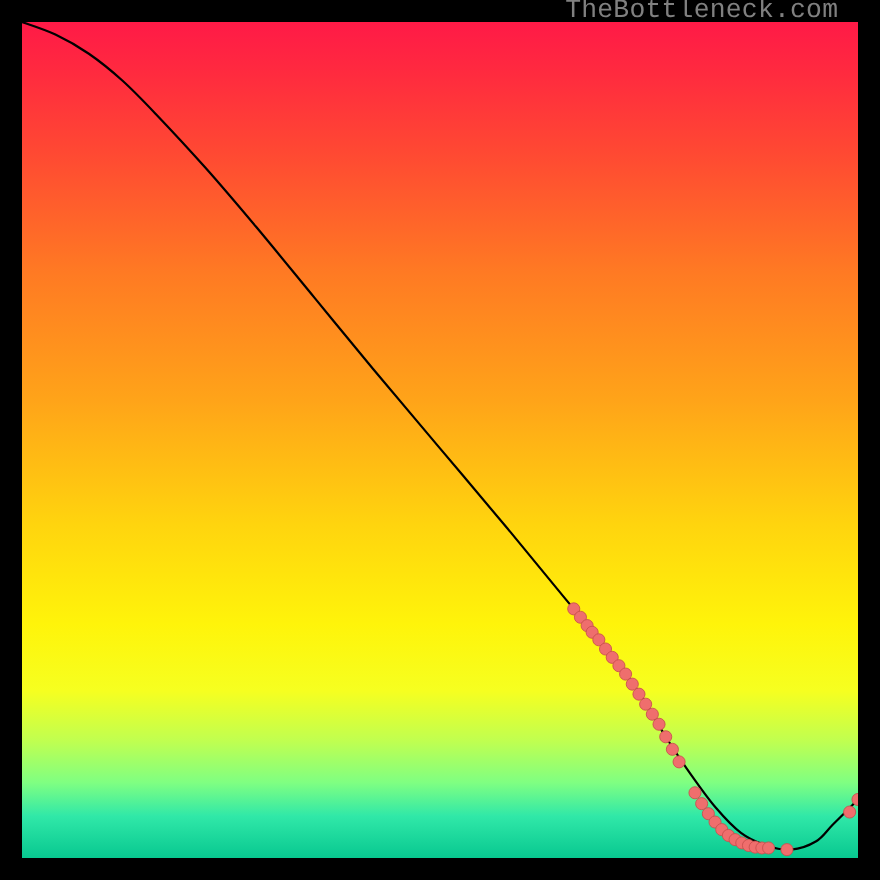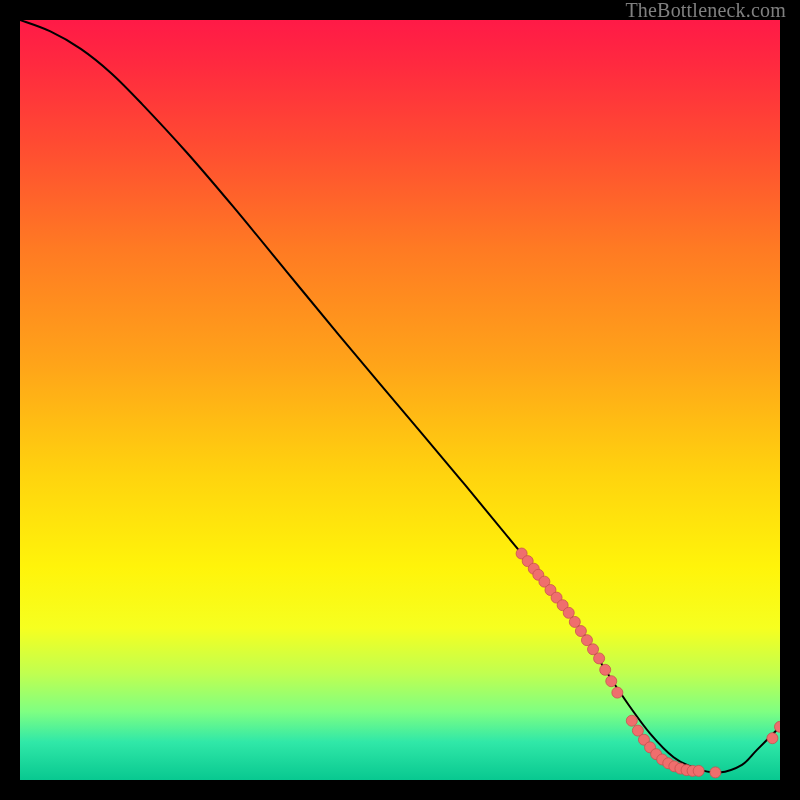--- a/index.html
+++ b/index.html
@@ -34,24 +34,24 @@
   svg.overlay {
     position: absolute;
     left: 0;
     top: 0;
     width: 100%;
     height: 100%;
   }
   .watermark {
     position: absolute;
     top: 0;
-    right: 14px;
+    right: 38px;
     color: #808080;
-    font-family: Liberation Serif, serif;
-    font-size: 20px;
+    font-family: Liberation Mono, monospace;
+    font-size: 24px;
     line-height: 20px;
     letter-spacing: 0.2px;
     user-select: none;
     pointer-events: none;
   }
 </style>
 </head>
 <body>
 
 <div class="stage">

